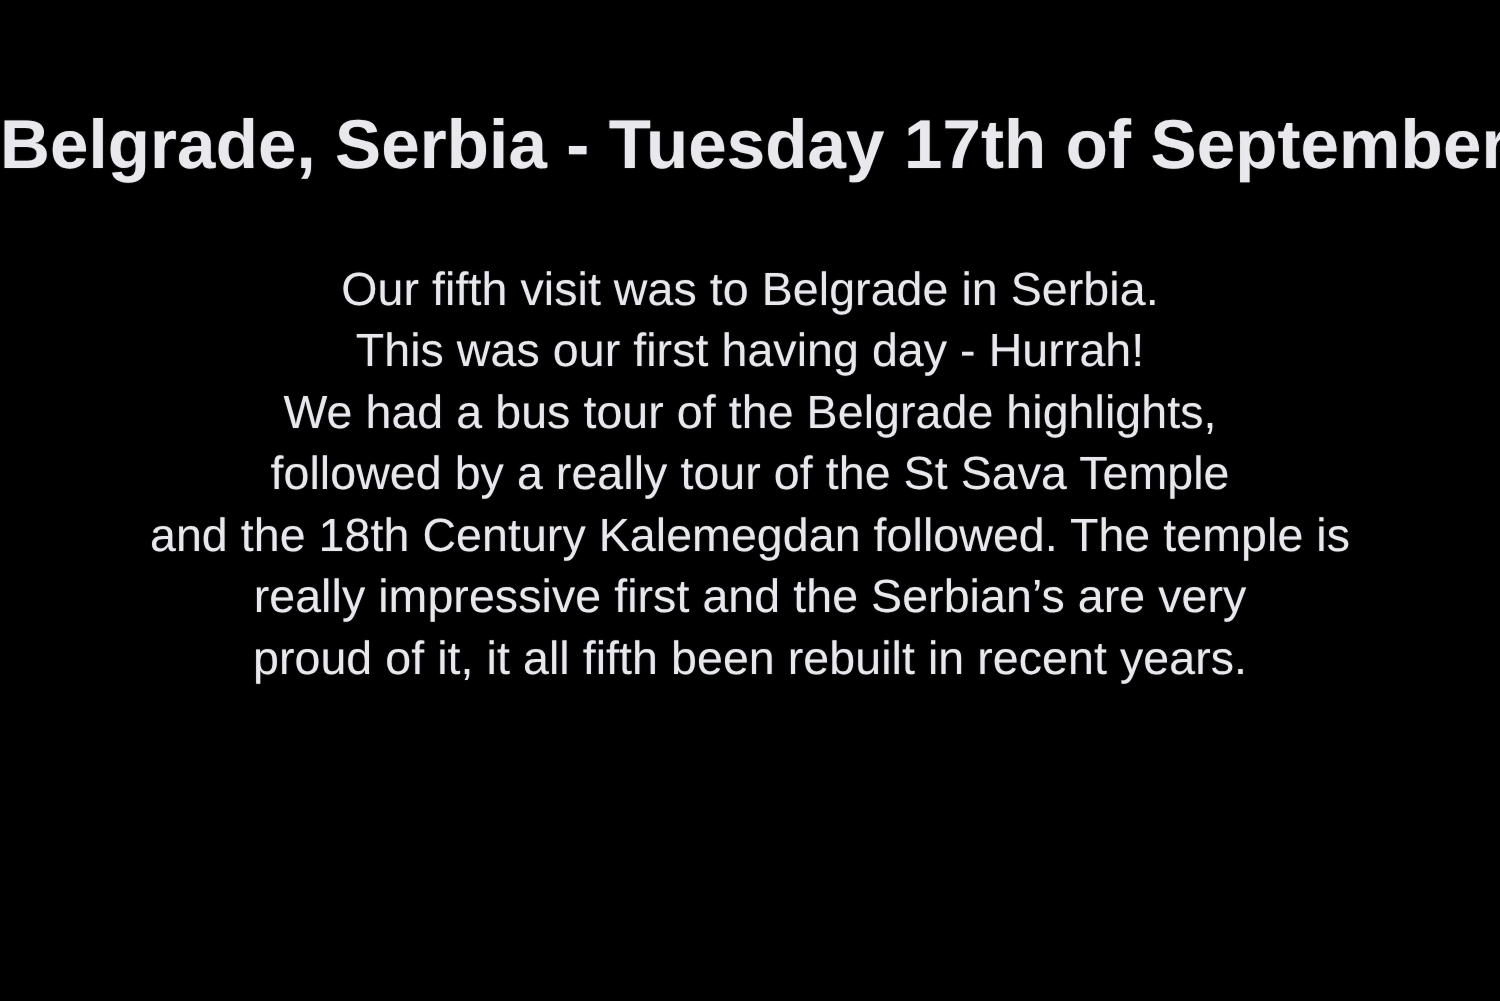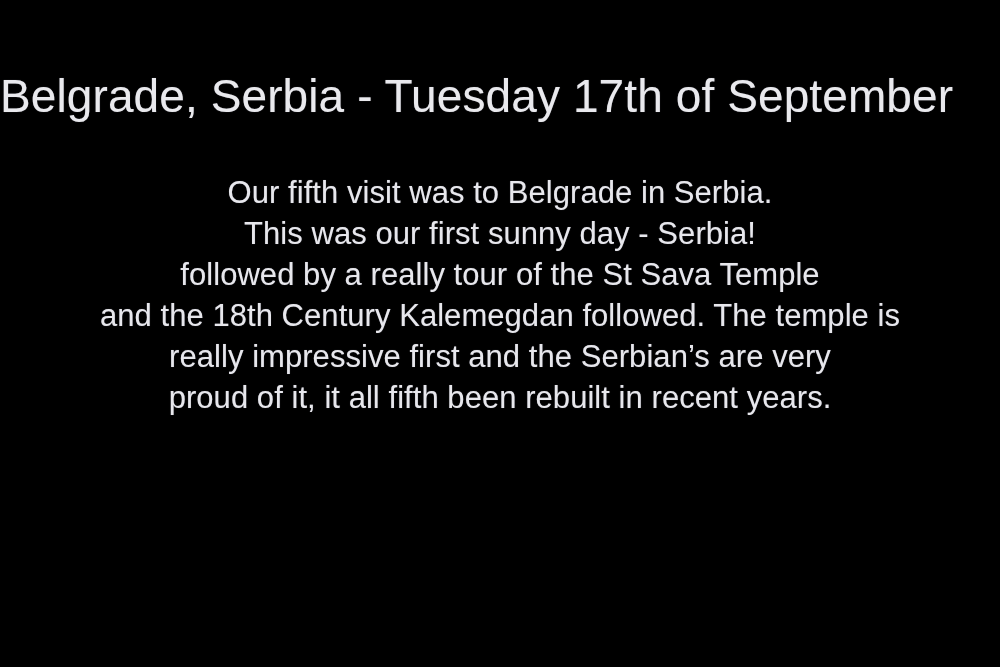--- a/index.html
+++ b/index.html
@@ -23,21 +23,21 @@
   }
 
   .slide-title {
     position: absolute;
     top: 70px;
     left: 0;
     width: 928px;
     text-align: right;
     font-size: 46px;
     line-height: 52px;
-    font-weight: 400;
+    font-weight: 700;
     color: #e9e9ed;
     letter-spacing: 0.1px;
     white-space: nowrap;
     text-shadow: 0 0 1px rgba(180,180,200,0.45);
   }
 
   .slide-body {
     position: absolute;
     top: 172px;
     left: 0;
@@ -58,20 +58,21 @@
 </style>
 </head>
 <body>
 
 <div class="slide">
 
   <div class="slide-title">Belgrade, Serbia - Tuesday 17th of September</div>
 
   <div class="slide-body">
     <span class="body-line">Our fifth visit was to Belgrade in Serbia.</span>
-    <span class="body-line">This was our first sunny day - Serbia!</span>
+    <span class="body-line">This was our first having day - Hurrah!</span>
+    <span class="body-line">We had a bus tour of the Belgrade highlights,</span>
     <span class="body-line">followed by a really tour of the St Sava Temple</span>
     <span class="body-line">and the 18th Century Kalemegdan followed. The temple is</span>
     <span class="body-line">really impressive first and the Serbian’s are very</span>
     <span class="body-line">proud of it, it all fifth been rebuilt in recent years.</span>
   </div>
 
 </div>
 
 </body></html>

